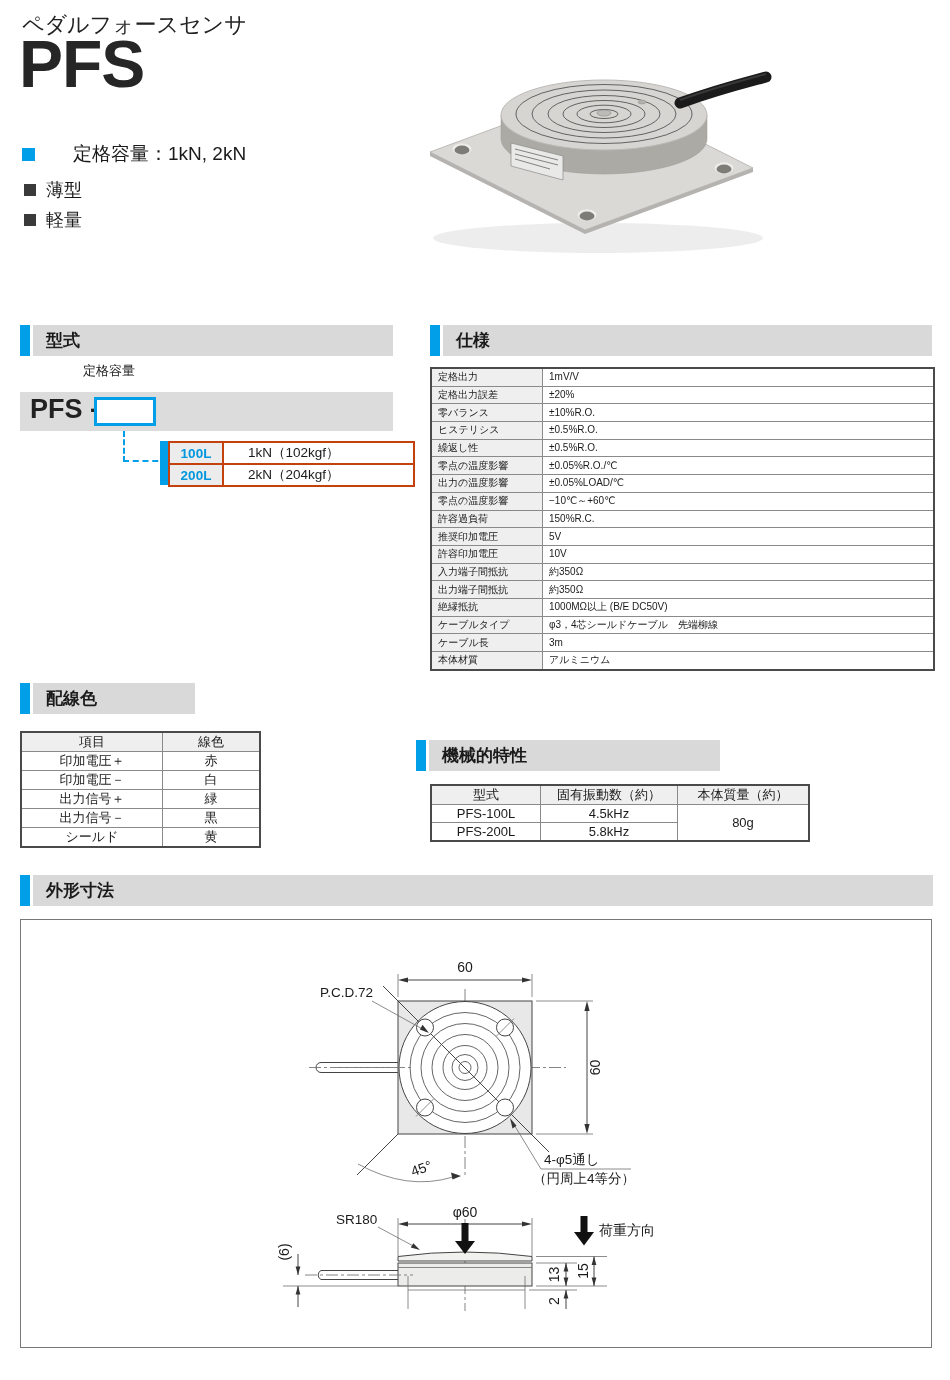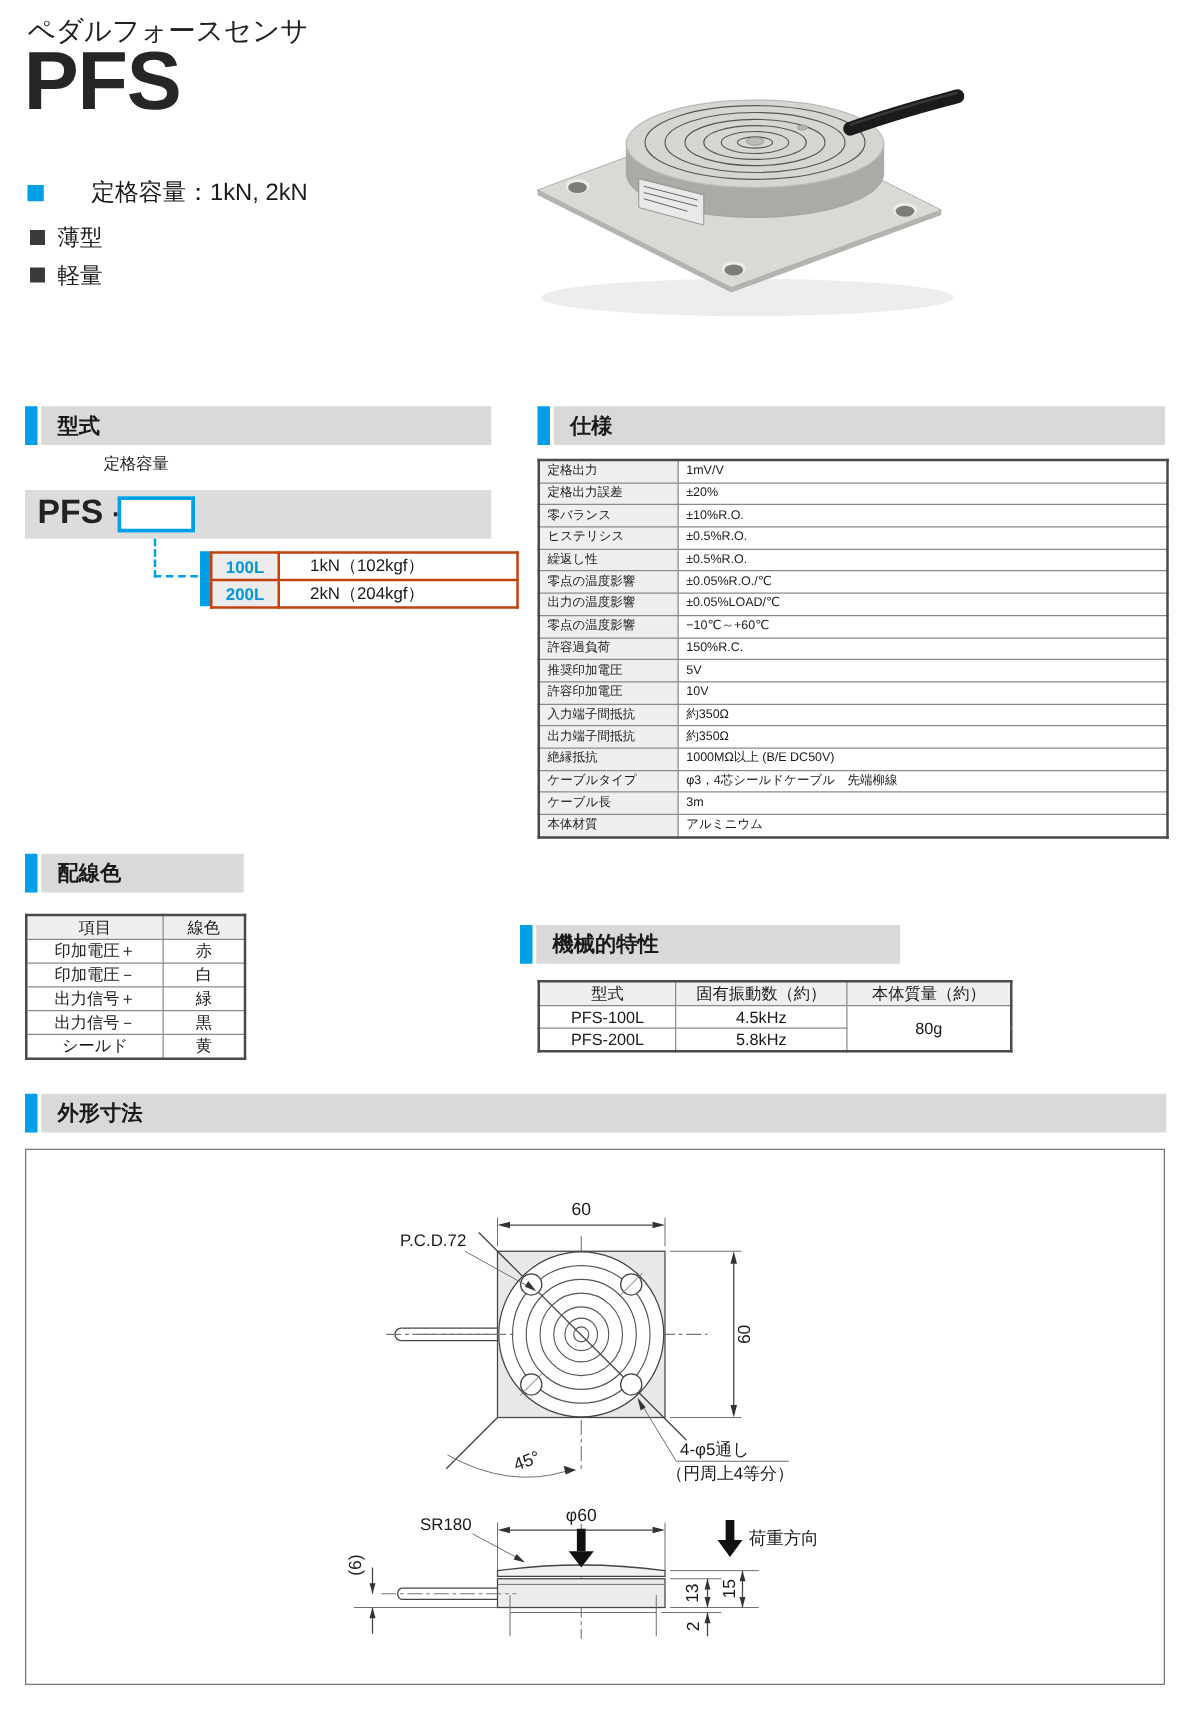--- a/index.html
+++ b/index.html
@@ -35,21 +35,21 @@
   .model-table td.code{width:52px;text-align:center;color:#0097DE;font-weight:bold;background:#ECECEC;}
   .model-table td.val{width:165px;padding-left:24px;}
   
   .spec-table{position:absolute;left:430px;top:367px;border:2px solid #4a4a4a;}
   .spec-table td{border:1px solid #8a8a8a;height:16.7px;font-size:10px;padding:0 4px 0 6px;line-height:1;margin-top:47px;}
   .spec-table td.lbl{width:100px;background:#EFEFEF;}
   .spec-table td.val{width:380px;}
   
   .wire-table{position:absolute;left:20px;top:731px;border:2px solid #4a4a4a;}
   .wire-table td,.wire-table th{border:1px solid #8a8a8a;height:17px;font-size:13px;
-    text-align:center;font-weight:normal;padding:0 4px;}
+    text-align:center;font-weight:normal;padding:0 20px;}
   .wire-table th{background:#EFEFEF;}
   .wire-table .c1{width:100px;}
   .wire-table .c2{width:56px;}
   
   .mech-table{position:absolute;left:430px;top:784px;border:2px solid #4a4a4a;}
   .mech-table td,.mech-table th{border:1px solid #8a8a8a;height:17px;font-size:13px;
     text-align:center;font-weight:normal;padding:0 4px;}
   .mech-table th{background:#EFEFEF;}
   .mech-table .c1{width:100px;}
   .mech-table .c2{width:128px;}

